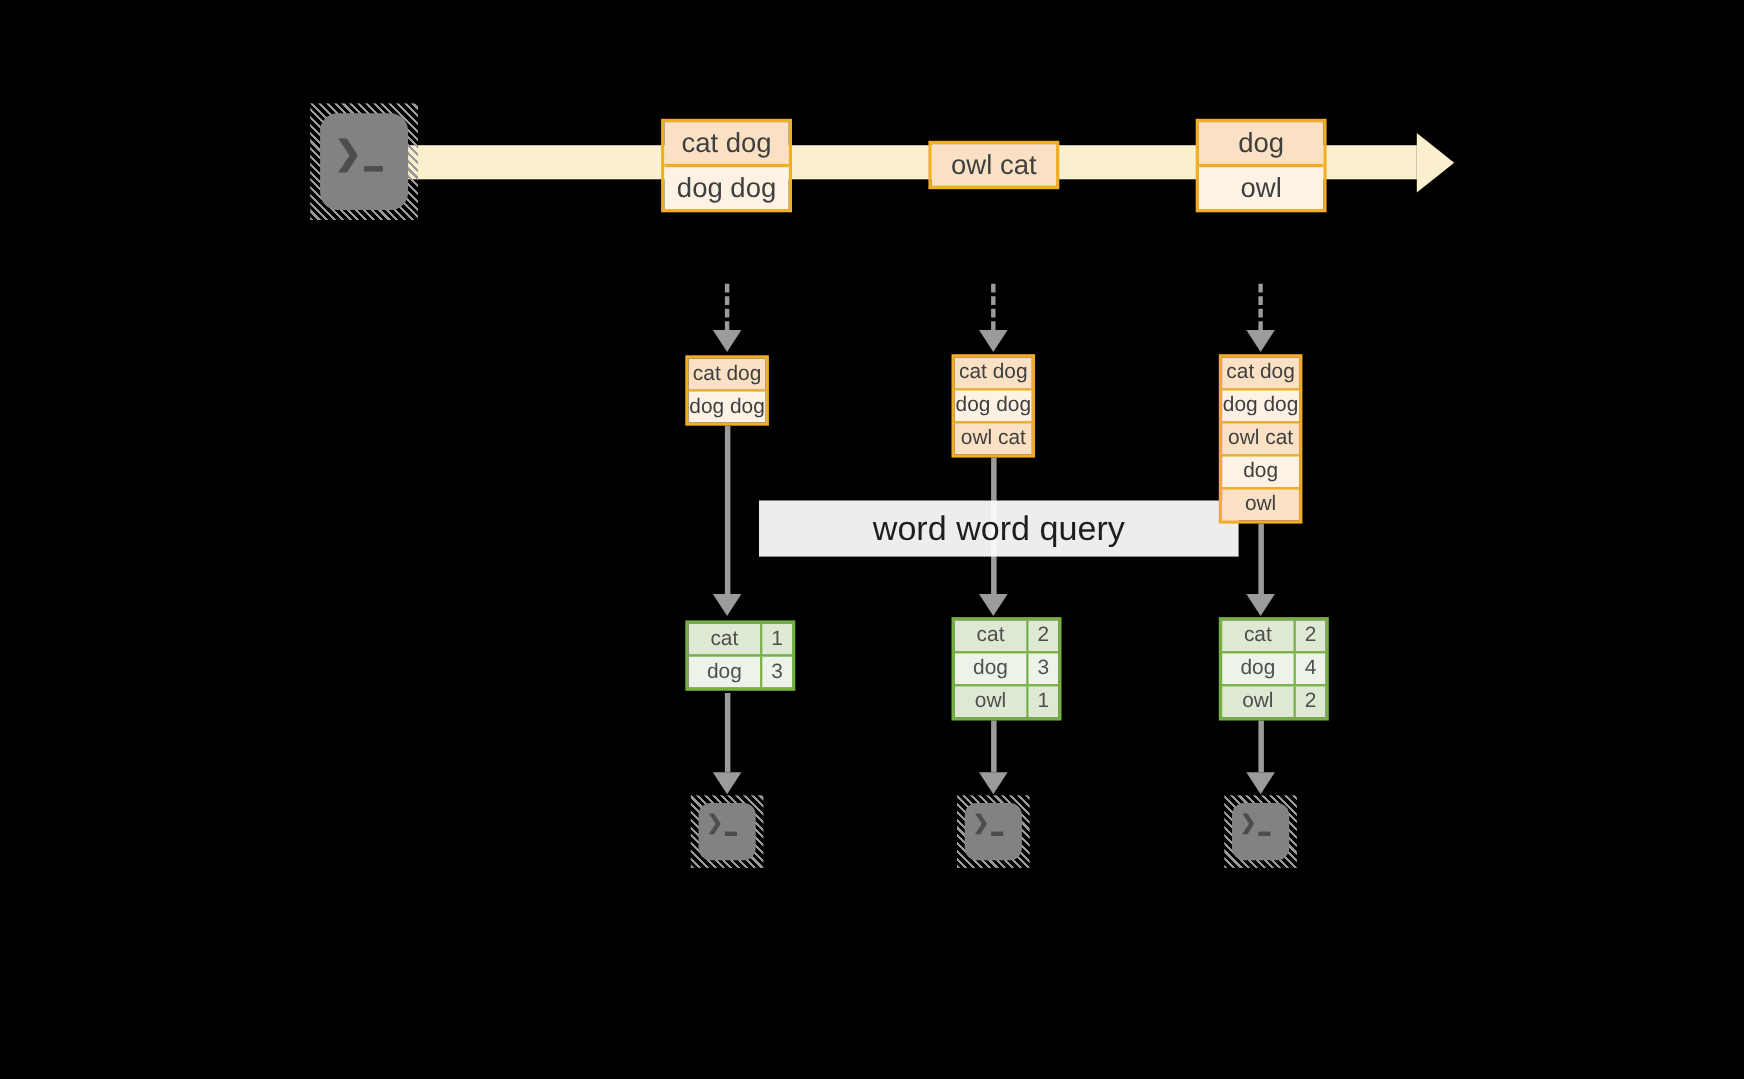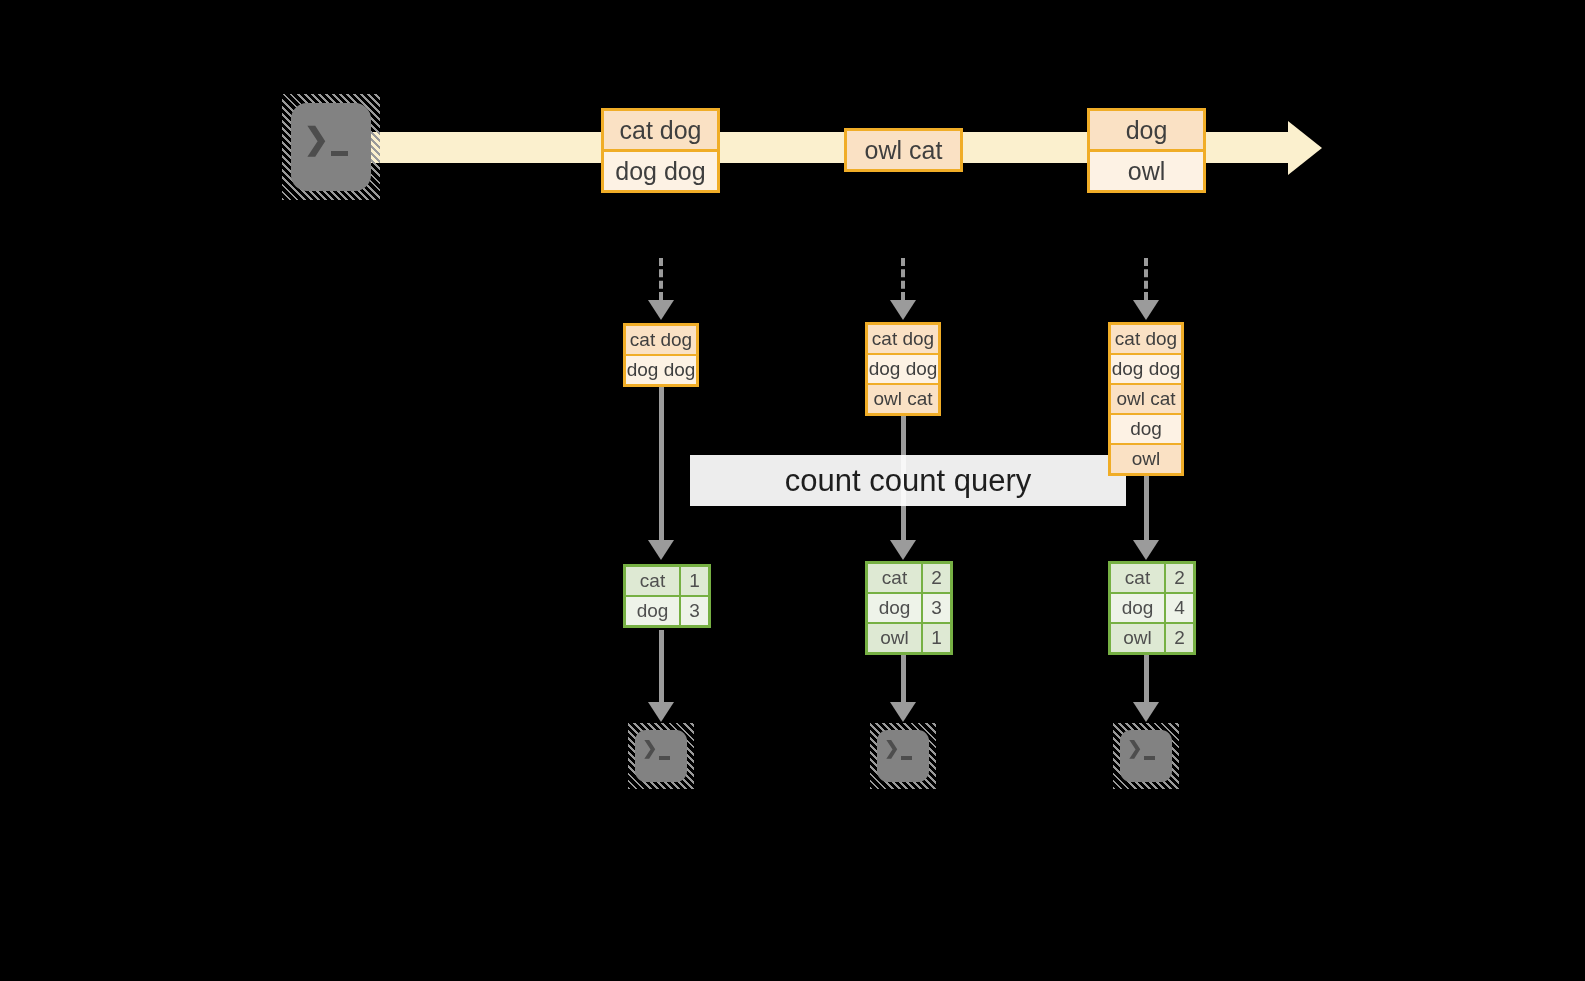--- a/index.html
+++ b/index.html
@@ -45,21 +45,21 @@
 
   
   .solid-line{position:absolute;width:5px;background:#9B9B9B;z-index:1;}
 
   
   .query-band{position:absolute;left:690px;top:455px;width:436px;height:51px;
               background:rgba(255,255,255,0.93);z-index:5;display:flex;align-items:center;
               justify-content:center;font-size:31px;color:#1e1e1e;}
 
   
-  .gtable{position:absolute;width:88px;border:3px solid #76B043;box-sizing:border-box;z-index:3;}
+  .gtable{position:absolute;width:100px;border:3px solid #76B043;box-sizing:border-box;z-index:3;}
   .grow{display:flex;height:28px;line-height:28px;font-size:19px;color:#4f4f4f;}
   .grow + .grow{border-top:2px solid #76B043;}
   .grow:nth-child(odd){background:#DEE9D3;}
   .grow:nth-child(even){background:#EEF3E9;}
   .gword{flex:1;text-align:center;border-right:2px solid #76B043;}
   .gcount{width:27px;text-align:center;}
 </style>
 </head>
 <body>
 
@@ -112,21 +112,21 @@
   </div>
 
   <div class="solid-line" style="left:659px;top:387px;height:153px;"></div>
   <div class="head-down" style="left:648px;top:540px;"></div>
   <div class="solid-line" style="left:901px;top:416px;height:124px;"></div>
   <div class="head-down" style="left:890px;top:540px;"></div>
   <div class="solid-line" style="left:1144px;top:476px;height:64px;"></div>
   <div class="head-down" style="left:1133px;top:540px;"></div>
 
   <div class="query-band">
-    <span>count count query</span>
+    <span>word word query</span>
   </div>
 
   <div class="gtable" style="left:623px;top:564px;">
     <div class="grow">
       <div class="gword">cat</div>
       <div class="gcount">1</div>
     </div>
     <div class="grow">
       <div class="gword">dog</div>
       <div class="gcount">3</div>

